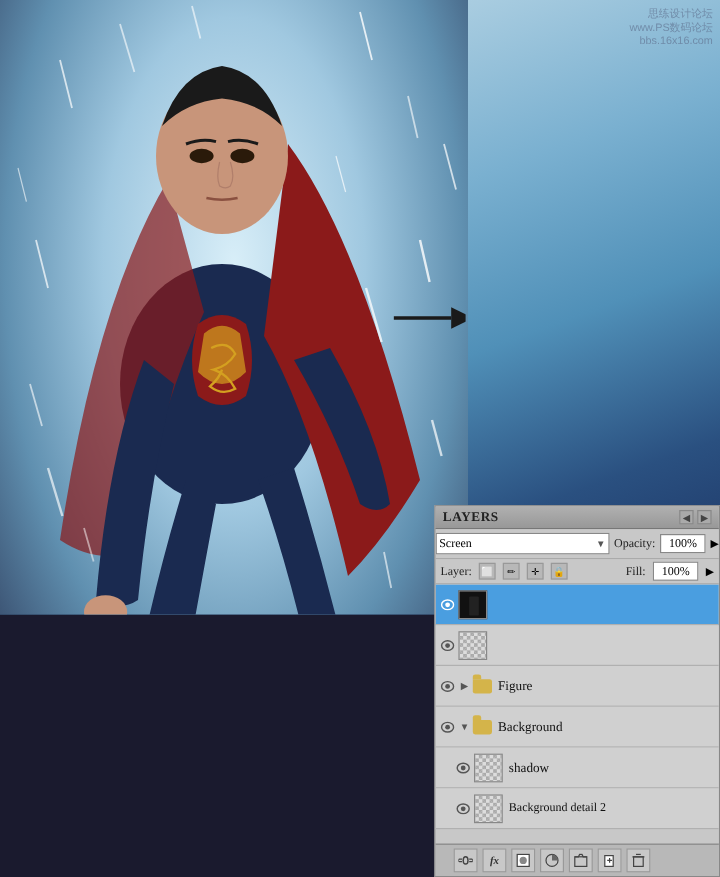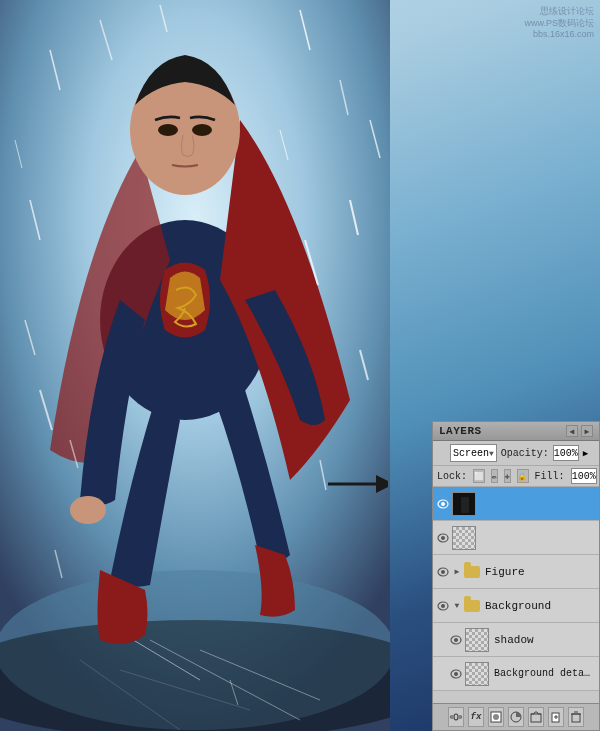--- a/index.html
+++ b/index.html
@@ -10,38 +10,38 @@
       font-family: Arial, sans-serif;
       background: #1a1a2e;
       position: relative;
     }
 
     
     #main-canvas {
       position: absolute;
       top: 0; left: 0;
       width: 600px;
-      height: 731px;
+      height: 512px;
       background: linear-gradient(160deg, #c8dff0 0%, #a8cce0 20%, #7ab0d0 40%, #5090b8 60%, #2a5080 80%, #1a3060 100%);
       overflow: hidden;
     }
 
     
     #layers-panel {
       position: absolute;
       right: 0;
       bottom: 0;
-      width: 168px;
+      width: 238px;
       height: 310px;
       background: #c8c8c8;
       border: 1px solid #888;
       display: flex;
       flex-direction: column;
       font-size: 11px;
-      font-family: Liberation Mono, monospace;
+      font-family: Liberation Serif, serif;
     }
 
     #layers-title-bar {
       background: linear-gradient(to bottom, #b0b0b0, #989898);
       padding: 3px 6px;
       display: flex;
       align-items: center;
       justify-content: space-between;
       border-bottom: 1px solid #777;
     }
@@ -67,21 +67,21 @@
       display: flex;
       align-items: center;
       justify-content: center;
       cursor: pointer;
       color: #444;
     }
 
     
     #blend-row {
       background: #c8c8c8;
-      padding: 3px 17px;
+      padding: 3px 0;
       display: flex;
       align-items: center;
       gap: 4px;
       border-bottom: 1px solid #aaa;
     }
 
     #blend-mode-select {
       flex: 1;
       height: 18px;
       background: white;
@@ -424,21 +424,21 @@
     <div id="blend-mode-select">
       <span>Screen</span>
       <span class="select-arrow">▼</span>
     </div>
     <span id="opacity-row-label">Opacity:</span>
     <div id="opacity-value">100%</div>
     <span style="font-size:9px;cursor:pointer;">▶</span>
   </div>
 
   <div id="lock-row">
-    <span id="lock-label">Lock:</span>
+    <span id="lock-label">Layer:</span>
     <div class="lock-icon-btn">
       <span style="font-size:8px;">⬜</span>
     </div>
     <div class="lock-icon-btn">
       <span style="font-size:8px;">✏</span>
     </div>
     <div class="lock-icon-btn">
       <span style="font-size:8px;">✛</span>
     </div>
     <div class="lock-icon-btn">

